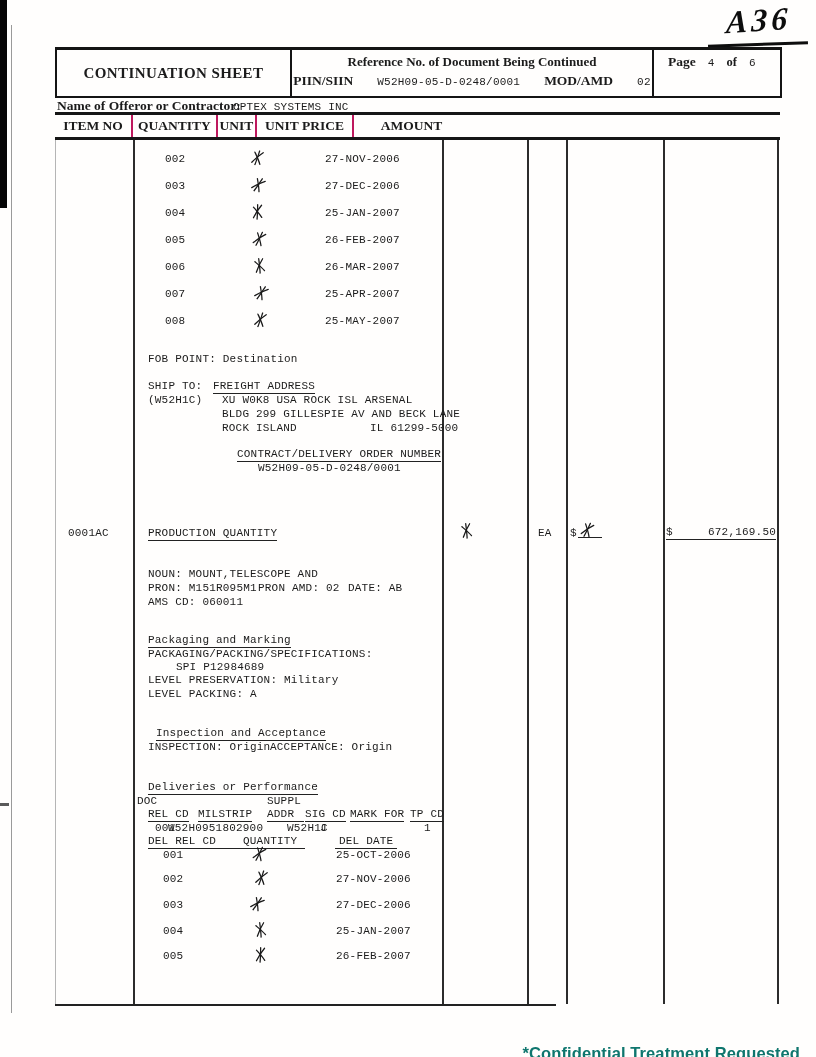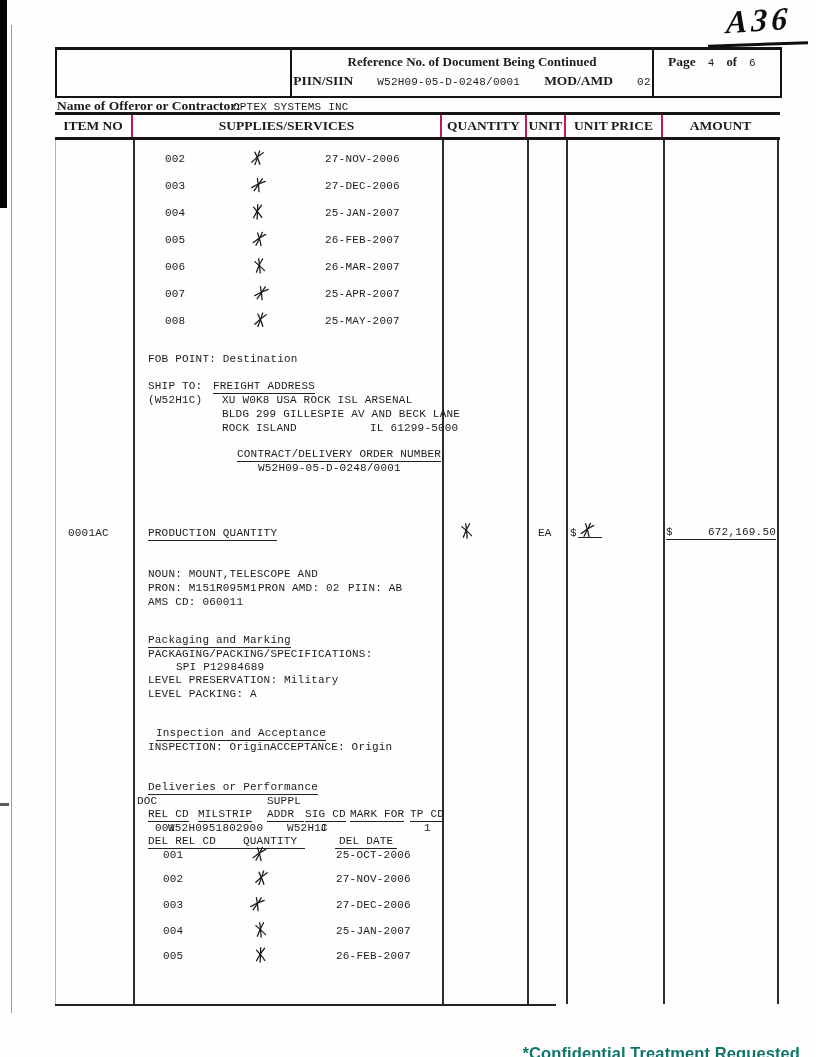--- a/index.html
+++ b/index.html
@@ -75,20 +75,21 @@
   <div class="scan-bar"></div>
   <div class="scan-edge"></div>
   <div class="scan-dash"></div>
 
   <div class="handw">A36</div>
   <div class="handw-line"></div>
 
   <div class="hdr-box">
     <div class="hdr-div1"></div>
     <div class="hdr-div2"></div>
+    <div class="hdr-cell-title">CONTINUATION SHEET</div>
     <div class="hdr-ref-label">Reference No. of Document Being Continued</div>
     <div class="hdr-piin-line">
       <span class="lbl">PIIN/SIIN</span>
       <span class="mono">W52H09-05-D-0248/0001</span>
       <span class="lbl">MOD/AMD</span>
       <span class="mono">02</span>
     </div>
     <div class="hdr-page">
       <span class="lbl">Page</span>
       <span class="mono">4</span>
@@ -96,21 +97,20 @@
       <span class="mono">6</span>
     </div>
   </div>
 
   <div class="offeror-label">Name of Offeror or Contractor:</div>
   <div class="offeror-value mono">OPTEX SYSTEMS INC</div>
   <div class="rule-offeror"></div>
 
   <div class="colrow">
     <div class="c" style="width:78px">ITEM NO</div>
-    <div class="c" style="width:309px">SUPPLIES/SERVICES</div>
     <div class="c" style="width:85px">QUANTITY</div>
     <div class="c" style="width:39px">UNIT</div>
     <div class="c" style="width:97px">UNIT PRICE</div>
     <div class="c" style="width:115px">AMOUNT</div>
   </div>
   <div class="rule-colhdr"></div>
 
   <div class="v-left"></div>
   <div class="v" style="left:133px"></div>
   <div class="v" style="left:442px"></div>
@@ -185,21 +185,21 @@
       <use href="#xmark-sym"></use>
     </svg>
   <div class="amt">
     <span class="mono">$</span>
     <span class="mono">672,169.50</span>
   </div>
 
   <div class="abs mono" style="left:148px;top:568px">NOUN: MOUNT,TELESCOPE AND</div>
   <div class="abs mono" style="left:148px;top:582px">PRON: M151R095M1</div>
   <div class="abs mono" style="left:258px;top:582px">PRON AMD: 02</div>
-  <div class="abs mono" style="left:348px;top:582px">PIIN: AB</div>
+  <div class="abs mono" style="left:348px;top:582px">DATE: AB</div>
   <div class="abs mono" style="left:148px;top:596px">AMS CD: 060011</div>
 
   <div class="abs mono u" style="left:148px;top:634px">Packaging and Marking</div>
   <div class="abs mono" style="left:148px;top:648px">PACKAGING/PACKING/SPECIFICATIONS:</div>
   <div class="abs mono" style="left:176px;top:661px">SPI P12984689</div>
   <div class="abs mono" style="left:148px;top:674px">LEVEL PRESERVATION: Military</div>
   <div class="abs mono" style="left:148px;top:688px">LEVEL PACKING: A</div>
 
   <div class="abs mono u" style="left:156px;top:727px">Inspection and Acceptance</div>
   <div class="abs mono" style="left:148px;top:741px">INSPECTION: Origin</div>

